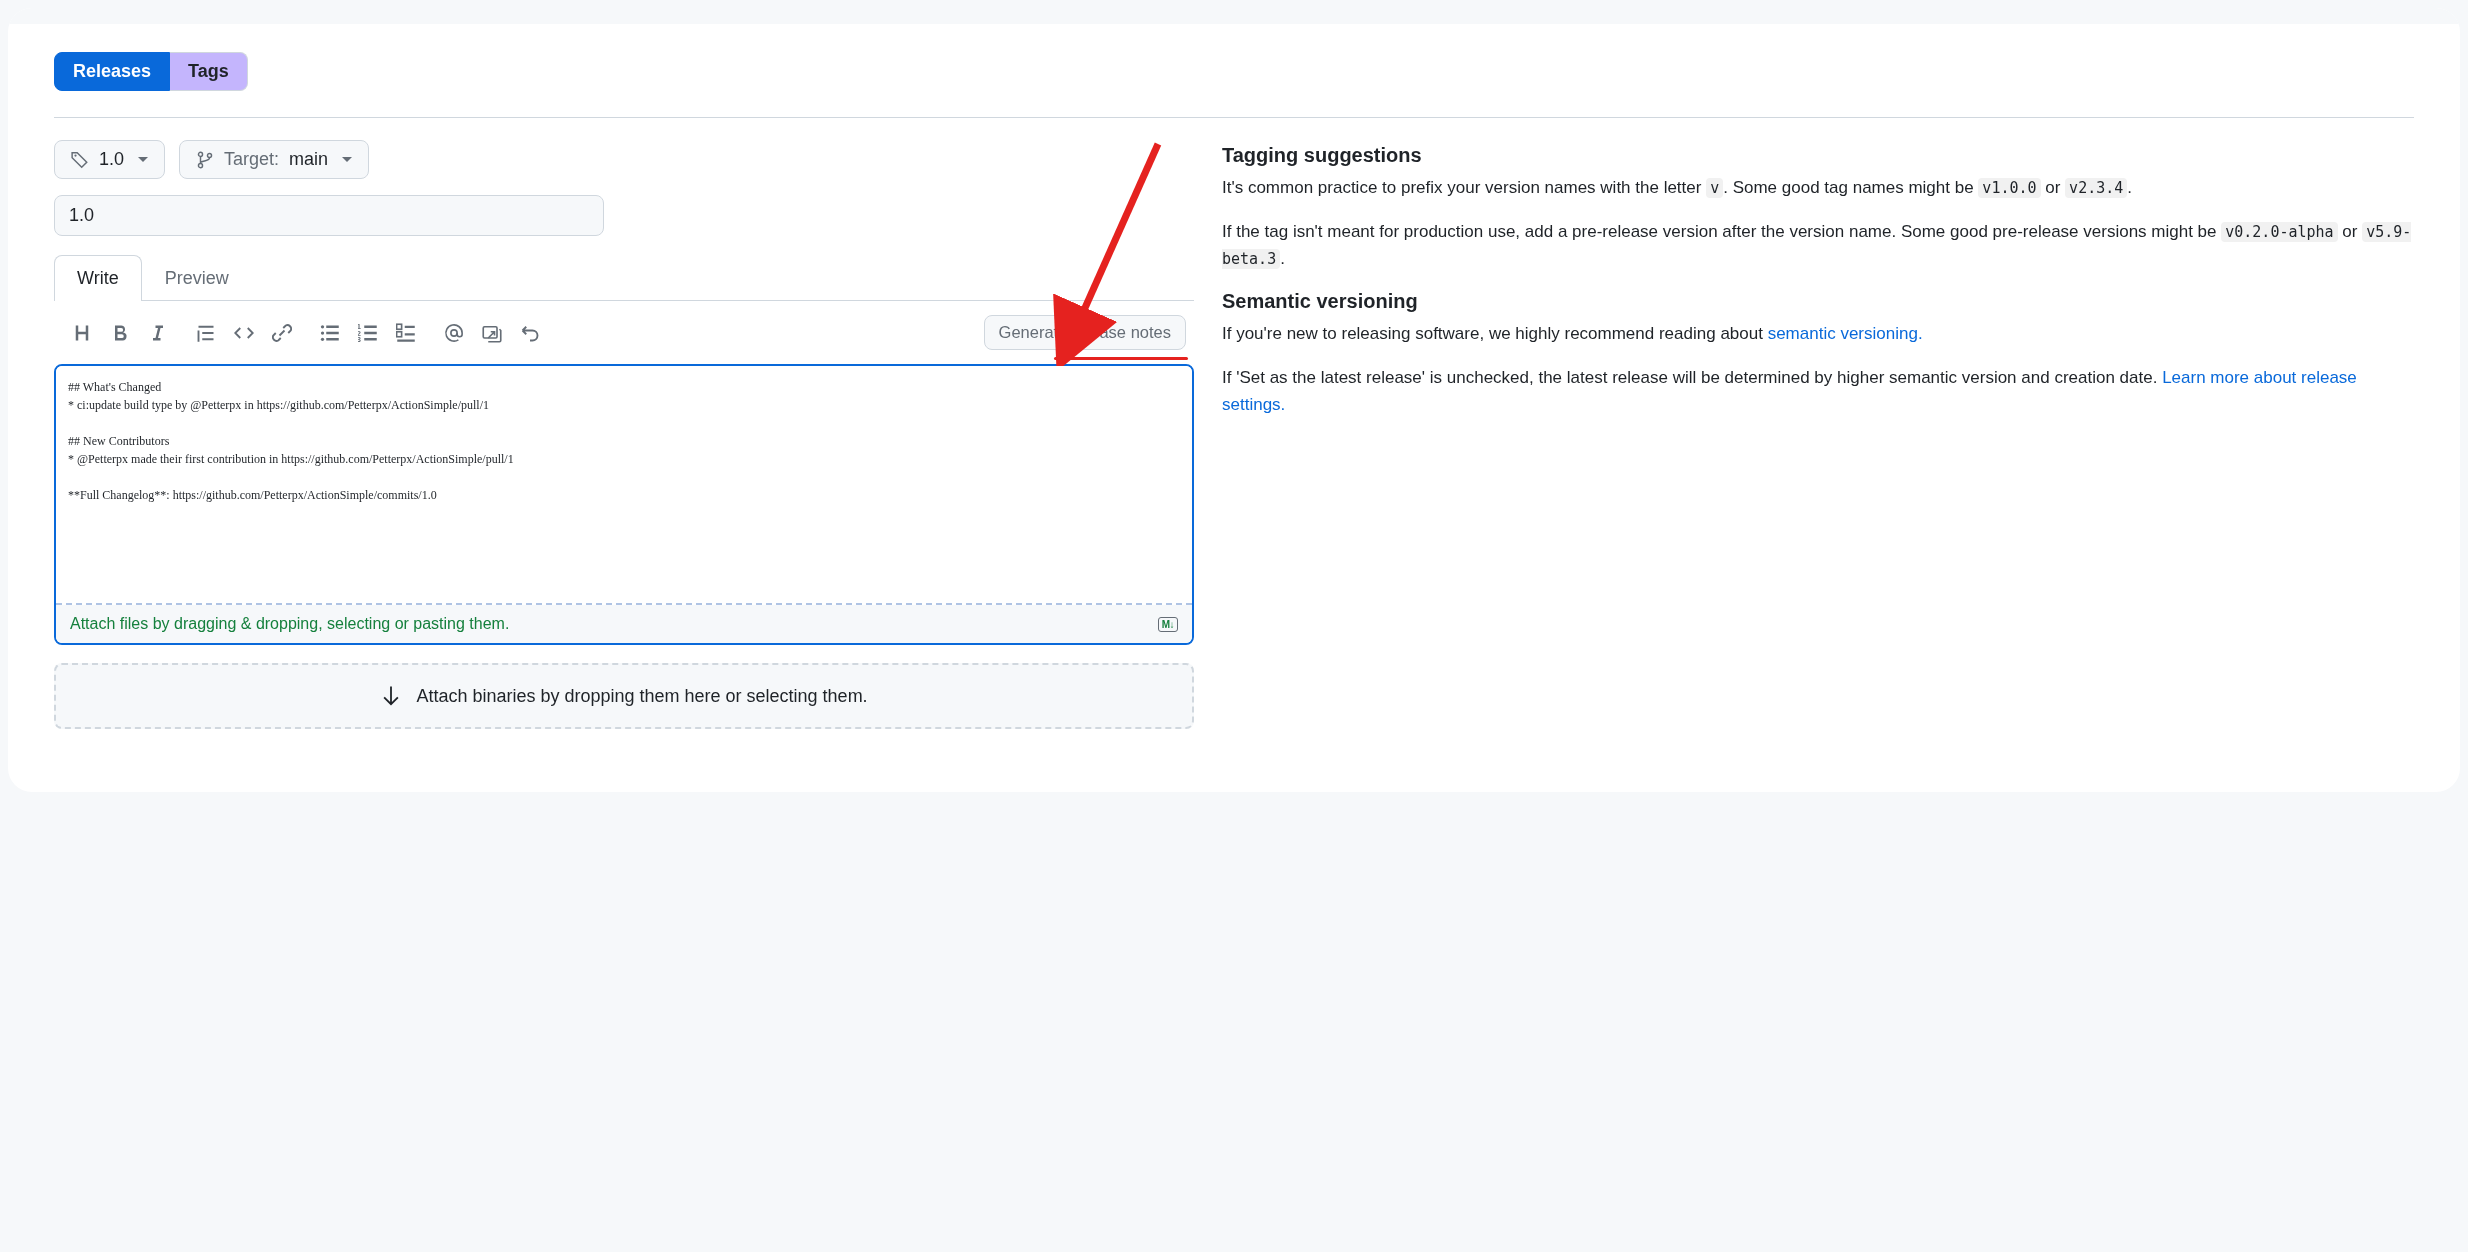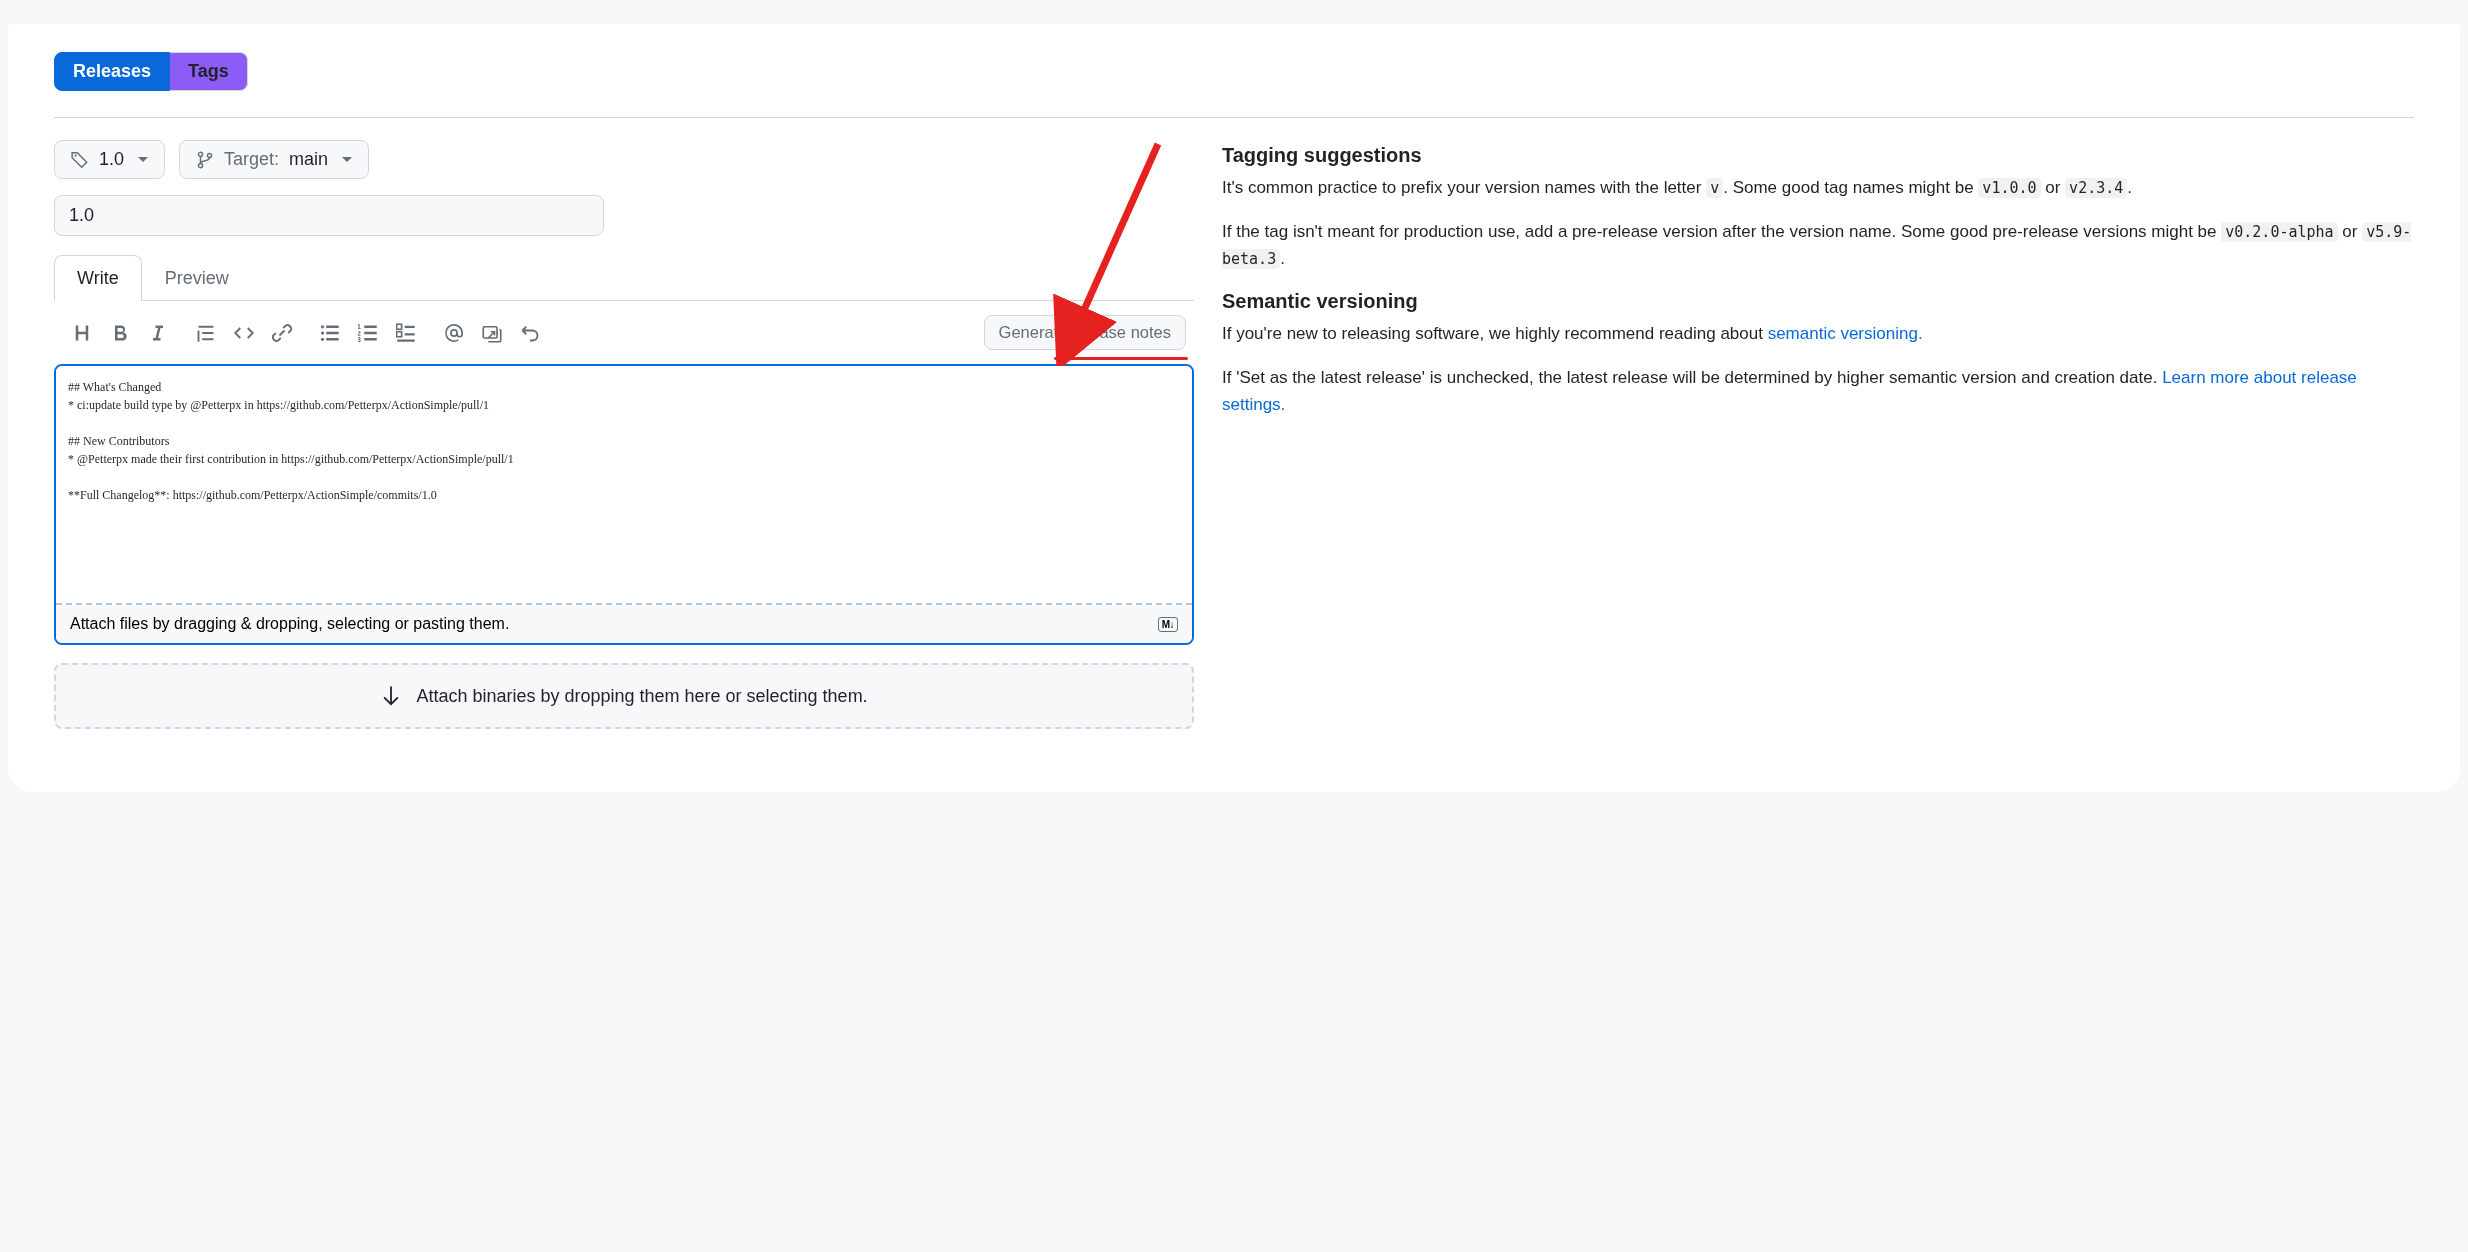--- a/index.html
+++ b/index.html
@@ -22,21 +22,21 @@
       height: 16px;
     }
     .content { padding: 28px 46px 0 46px; }
     .nav-pills { display: flex; gap: 0; margin-bottom: 26px; }
     .pill {
       border: 1px solid #d0d7de;
       padding: 8px 18px;
       font-size: 18px;
       font-weight: 600;
       cursor: pointer;
-      background: #8b5cf6;
+      background: #c4b5fd;
     }
     .pill-left { border-radius: 8px 0 0 8px; }
     .pill-right { border-radius: 0 8px 8px 0; border-left: none; }
     .pill-active { background: #0969da; color: #fff; border-color: #0969da; }
     .divider { border-bottom: 1px solid #d0d7de; margin-bottom: 22px; }
     .main-row { display: flex; gap: 28px; }
     .left-col { flex: 0 0 1140px; }
     .right-col { flex: 1; padding-top: 4px; }
     .tag-row { display: flex; gap: 14px; margin-bottom: 16px; }
     .select-btn {
@@ -79,21 +79,21 @@
       border: 2px solid #0969da; border-radius: 8px; overflow: hidden;
     }
     .editor-text {
       width: 100%; border: none; resize: none; outline: none;
       padding: 12px; font-size: 12px; font-family: Liberation Serif, serif; line-height: 1.5;
       min-height: 234px; background: #fff; color: #1f2328;
     }
     .dashed-sep { border-top: 2px dashed #b0c4e4; }
     .attach-bar {
       display: flex; justify-content: space-between; align-items: center;
-      background: #f6f8fa; padding: 10px 14px; font-size: 16px; color: #000000;
+      background: #f6f8fa; padding: 10px 14px; font-size: 16px; color: #15803d;
     }
     .md-badge {
       border: 1px solid #656d76; border-radius: 3px; font-size: 10px; font-weight: 700;
       padding: 1px 3px; letter-spacing: -0.5px;
     }
     .binary-drop {
       margin-top: 18px; border: 2px dashed #d0d7de; border-radius: 8px;
       background: #f6f8fa; text-align: center; padding: 20px; font-size: 18px;
       color: #1f2328; display: flex; align-items: center; justify-content: center; gap: 14px;
     }

